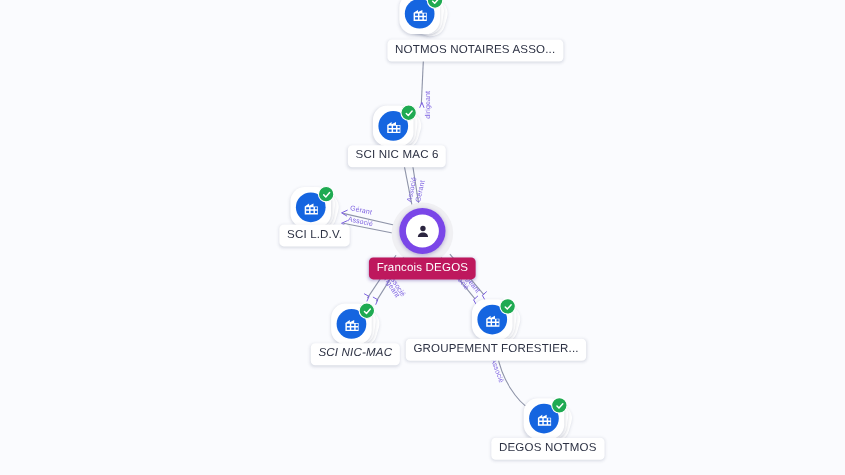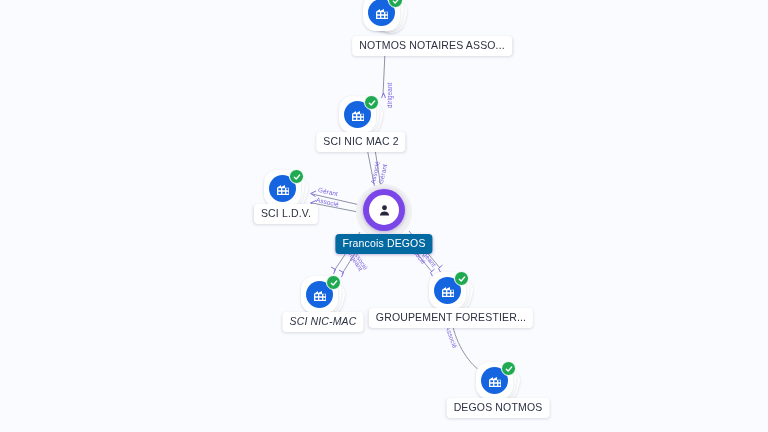--- a/index.html
+++ b/index.html
@@ -113,21 +113,21 @@
     color: #2c3143;
     font-size: 10.5px;
     letter-spacing: 0.15px;
     line-height: 1;
     padding: 4px 7px 5px 7px;
     border-radius: 4px;
     white-space: nowrap;
     box-shadow: 0 1px 3px rgba(40,50,90,0.16);
   }
   .node-label.person {
-    background: #0369a1;
+    background: #be185d;
     color: #ffffff;
     box-shadow: 0 1px 3px rgba(60,30,140,0.3);
   }
   
   .edge-label {
     position: absolute;
     color: #7b5fe0;
     font-size: 6.4px;
     line-height: 1.15;
     white-space: nowrap;
@@ -230,21 +230,21 @@
         <svg width="16" height="16" viewBox="0 0 24 24" fill="#ffffff">
           <path d="M3 21V10l6-4v3l6-3v4h6v11H3zm2-2h4v-3H5v3zm0-5h4v-3H5v3zm6 5h4v-3h-4v3zm0-5h4v-3h-4v3zm6 5h3v-3h-3v3zm0-5h3v-3h-3v3z"></path>
         </svg>
       </div>
       <div class="verified-badge">
         <svg width="8" height="8" viewBox="0 0 24 24" fill="none" stroke="#ffffff" stroke-width="4" stroke-linecap="round" stroke-linejoin="round">
           <path d="M4 12.5 L9.5 18 L20 6"></path>
         </svg>
       </div>
     </div>
-    <div class="node-label" style="left:0; top:16px;">SCI NIC MAC 2</div>
+    <div class="node-label" style="left:0; top:16px;">SCI NIC MAC 6</div>
   </div>
 
   <div class="node" style="left:286px; top:190px;">
     <div class="co-stack">
       <div class="co-sheet s3"></div>
       <div class="co-sheet s2"></div>
       <div class="co-sheet s1"></div>
       <div class="co-disc">
         <svg width="16" height="16" viewBox="0 0 24 24" fill="#ffffff">
           <path d="M3 21V10l6-4v3l6-3v4h6v11H3zm2-2h4v-3H5v3zm0-5h4v-3H5v3zm6 5h4v-3h-4v3zm0-5h4v-3h-4v3zm6 5h3v-3h-3v3zm0-5h3v-3h-3v3z"></path>

